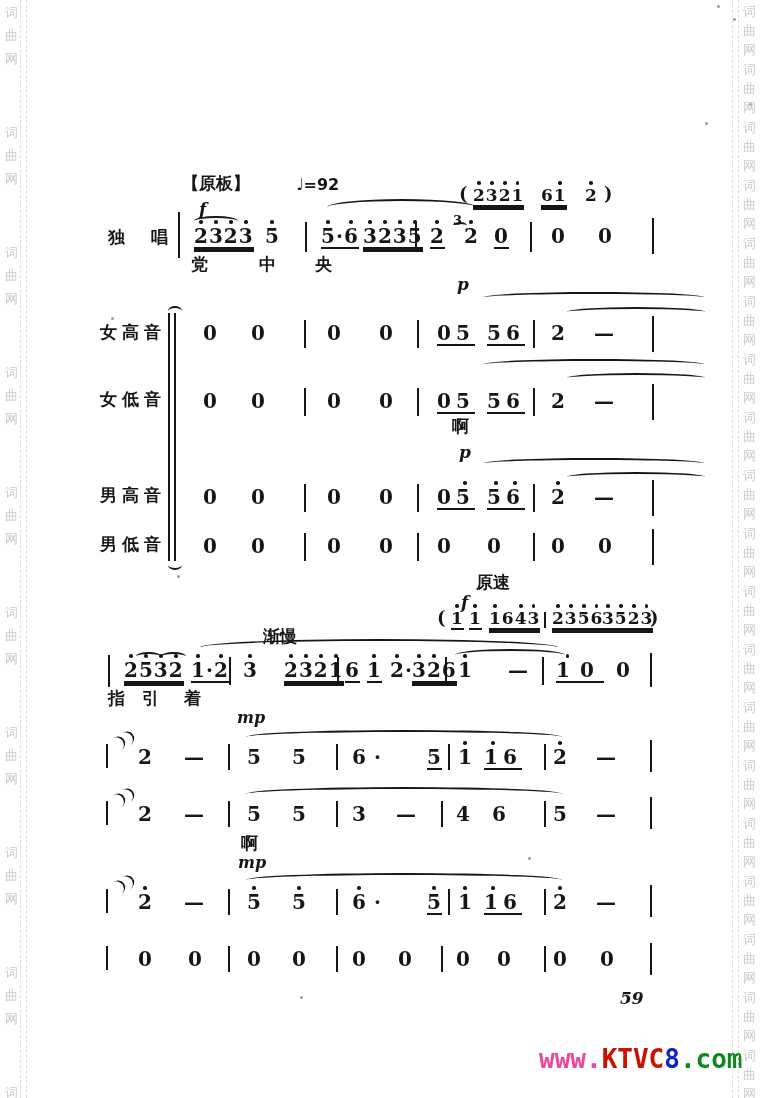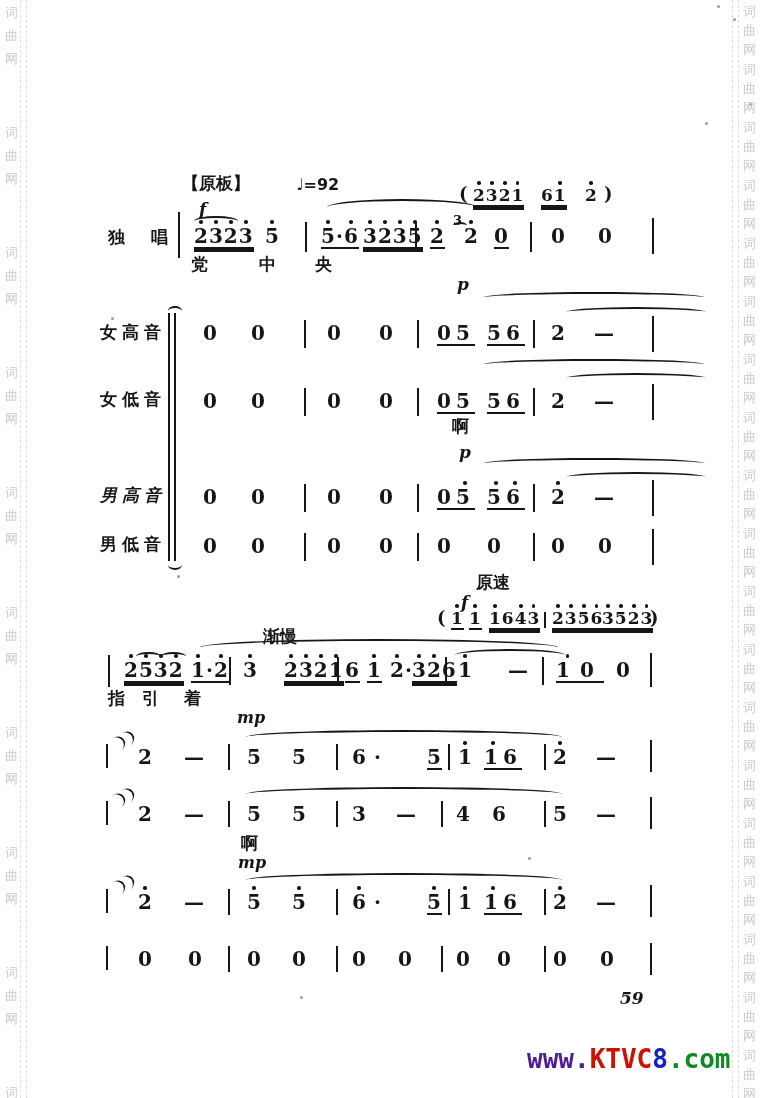--- a/index.html
+++ b/index.html
@@ -30,21 +30,21 @@
   .dashline{position:absolute;top:0;height:1098px;width:0;border-left:1px dashed #dedede;}
   .speck{position:absolute;width:3px;height:3px;border-radius:50%;background:#9a9a9a;}
   #site-wm{position:absolute;font-family:"DejaVu Sans Mono","Liberation Mono",monospace;
            font-weight:bold;font-size:26px;letter-spacing:0px;}
 </style>
 </head>
 <body>
 
 <div id="sheet">
   <div class="pagenum" style="left:620px;top:988px;">59</div>
-  <div id="site-wm" style="left: 527px; top: 1044px;"><span style="color: #4c1d95;">www.</span><span style="color: rgb(204, 17, 0);">KTVC</span><span style="color: rgb(17, 34, 204);">8</span><span style="color: rgb(15, 136, 34);">.com</span></div>
+  <div id="site-wm" style="left: 527px; top: 1044px;"><span style="color: #ec4899; margin-left: 12px;">www.</span><span style="color: rgb(204, 17, 0);">KTVC</span><span style="color: rgb(17, 34, 204);">8</span><span style="color: rgb(15, 136, 34);">.com</span></div>
 <div class="run cjk" style="left: 182px; top: 175px;"><span class="ch">【</span><span class="ch">原</span><span class="ch">板</span><span class="ch">】</span></div>
     <div class="run tempo" style="left: 252px; top: 177px;"><span class="ch">♩</span><span class="ch">=</span><span class="ch">9</span><span class="ch">2</span></div>
     <div class="run note" style="left: 459px; top: 185px; font-size: 18px;"><span class="ch">(</span></div>
     <div class="run note u2" style="left: 473px; top: 187px; font-size: 17px;"><span class="ch">2<i class="odot"></i></span><span class="ch">3<i class="odot"></i></span><span class="ch">2<i class="odot"></i></span><span class="ch">1<i class="odot"></i></span></div>
     <div class="run note u2" style="left: 541px; top: 187px; font-size: 17px;"><span class="ch">6</span><span class="ch">1<i class="odot"></i></span></div>
     <div class="run note" style="left: 585px; top: 187px; font-size: 17px;"><span class="ch">2<i class="odot"></i></span></div>
     <div class="run note" style="left: 604px; top: 185px; font-size: 18px;"><span class="ch">)</span></div>
     <div class="run cjk" style="left: 108px; top: 229px; letter-spacing: 26px;"><span class="ch">独</span><span class="ch">唱</span></div>
     <div class="run dyn" style="left: 199px; top: 201px; font-size: 17px;"><span class="ch">f</span></div>
     <div class="run note u2" style="left: 194px; top: 226px;"><span class="ch">2<i class="odot"></i></span><span class="ch">3<i class="odot"></i></span><span class="ch">2<i class="odot"></i></span><span class="ch">3<i class="odot"></i></span></div>
@@ -74,21 +74,21 @@
     <div class="run note" style="left: 203px; top: 391px;"><span class="ch">0</span></div>
     <div class="run note" style="left: 251px; top: 391px;"><span class="ch">0</span></div>
     <div class="run note" style="left: 327px; top: 391px;"><span class="ch">0</span></div>
     <div class="run note" style="left: 379px; top: 391px;"><span class="ch">0</span></div>
     <div class="run note u1" style="left: 437px; top: 391px; letter-spacing: 5px;"><span class="ch">0</span><span class="ch">5</span></div>
     <div class="run note u1" style="left: 487px; top: 391px; letter-spacing: 5px;"><span class="ch">5</span><span class="ch">6</span></div>
     <div class="run note" style="left: 551px; top: 391px;"><span class="ch">2</span></div>
     <div class="run note" style="left: 594px; top: 391px;"><span class="ch">—</span></div>
     <div class="run cjk" style="left: 452px; top: 418px;"><span class="ch">啊</span></div>
     <div class="run dyn" style="left: 459px; top: 444px; font-size: 17px;"><span class="ch">p</span></div>
-    <div class="run cjk" style="left: 100px; top: 487px; letter-spacing: 5px; font-style: italic;"><span class="ch">男</span><span class="ch">高</span><span class="ch">音</span></div>
+    <div class="run cjk" style="left: 100px; top: 487px; letter-spacing: 5px;"><span class="ch">男</span><span class="ch">高</span><span class="ch">音</span></div>
     <div class="run note" style="left: 203px; top: 487px;"><span class="ch">0</span></div>
     <div class="run note" style="left: 251px; top: 487px;"><span class="ch">0</span></div>
     <div class="run note" style="left: 327px; top: 487px;"><span class="ch">0</span></div>
     <div class="run note" style="left: 379px; top: 487px;"><span class="ch">0</span></div>
     <div class="run note u1" style="left: 437px; top: 487px; letter-spacing: 5px;"><span class="ch">0</span><span class="ch">5<i class="odot"></i></span></div>
     <div class="run note u1" style="left: 487px; top: 487px; letter-spacing: 5px;"><span class="ch">5<i class="odot"></i></span><span class="ch">6<i class="odot"></i></span></div>
     <div class="run note" style="left: 551px; top: 487px;"><span class="ch">2<i class="odot"></i></span></div>
     <div class="run note" style="left: 594px; top: 487px;"><span class="ch">—</span></div>
     <div class="run cjk" style="left: 100px; top: 536px; letter-spacing: 5px;"><span class="ch">男</span><span class="ch">低</span><span class="ch">音</span></div>
     <div class="run note" style="left: 203px; top: 536px;"><span class="ch">0</span></div>

